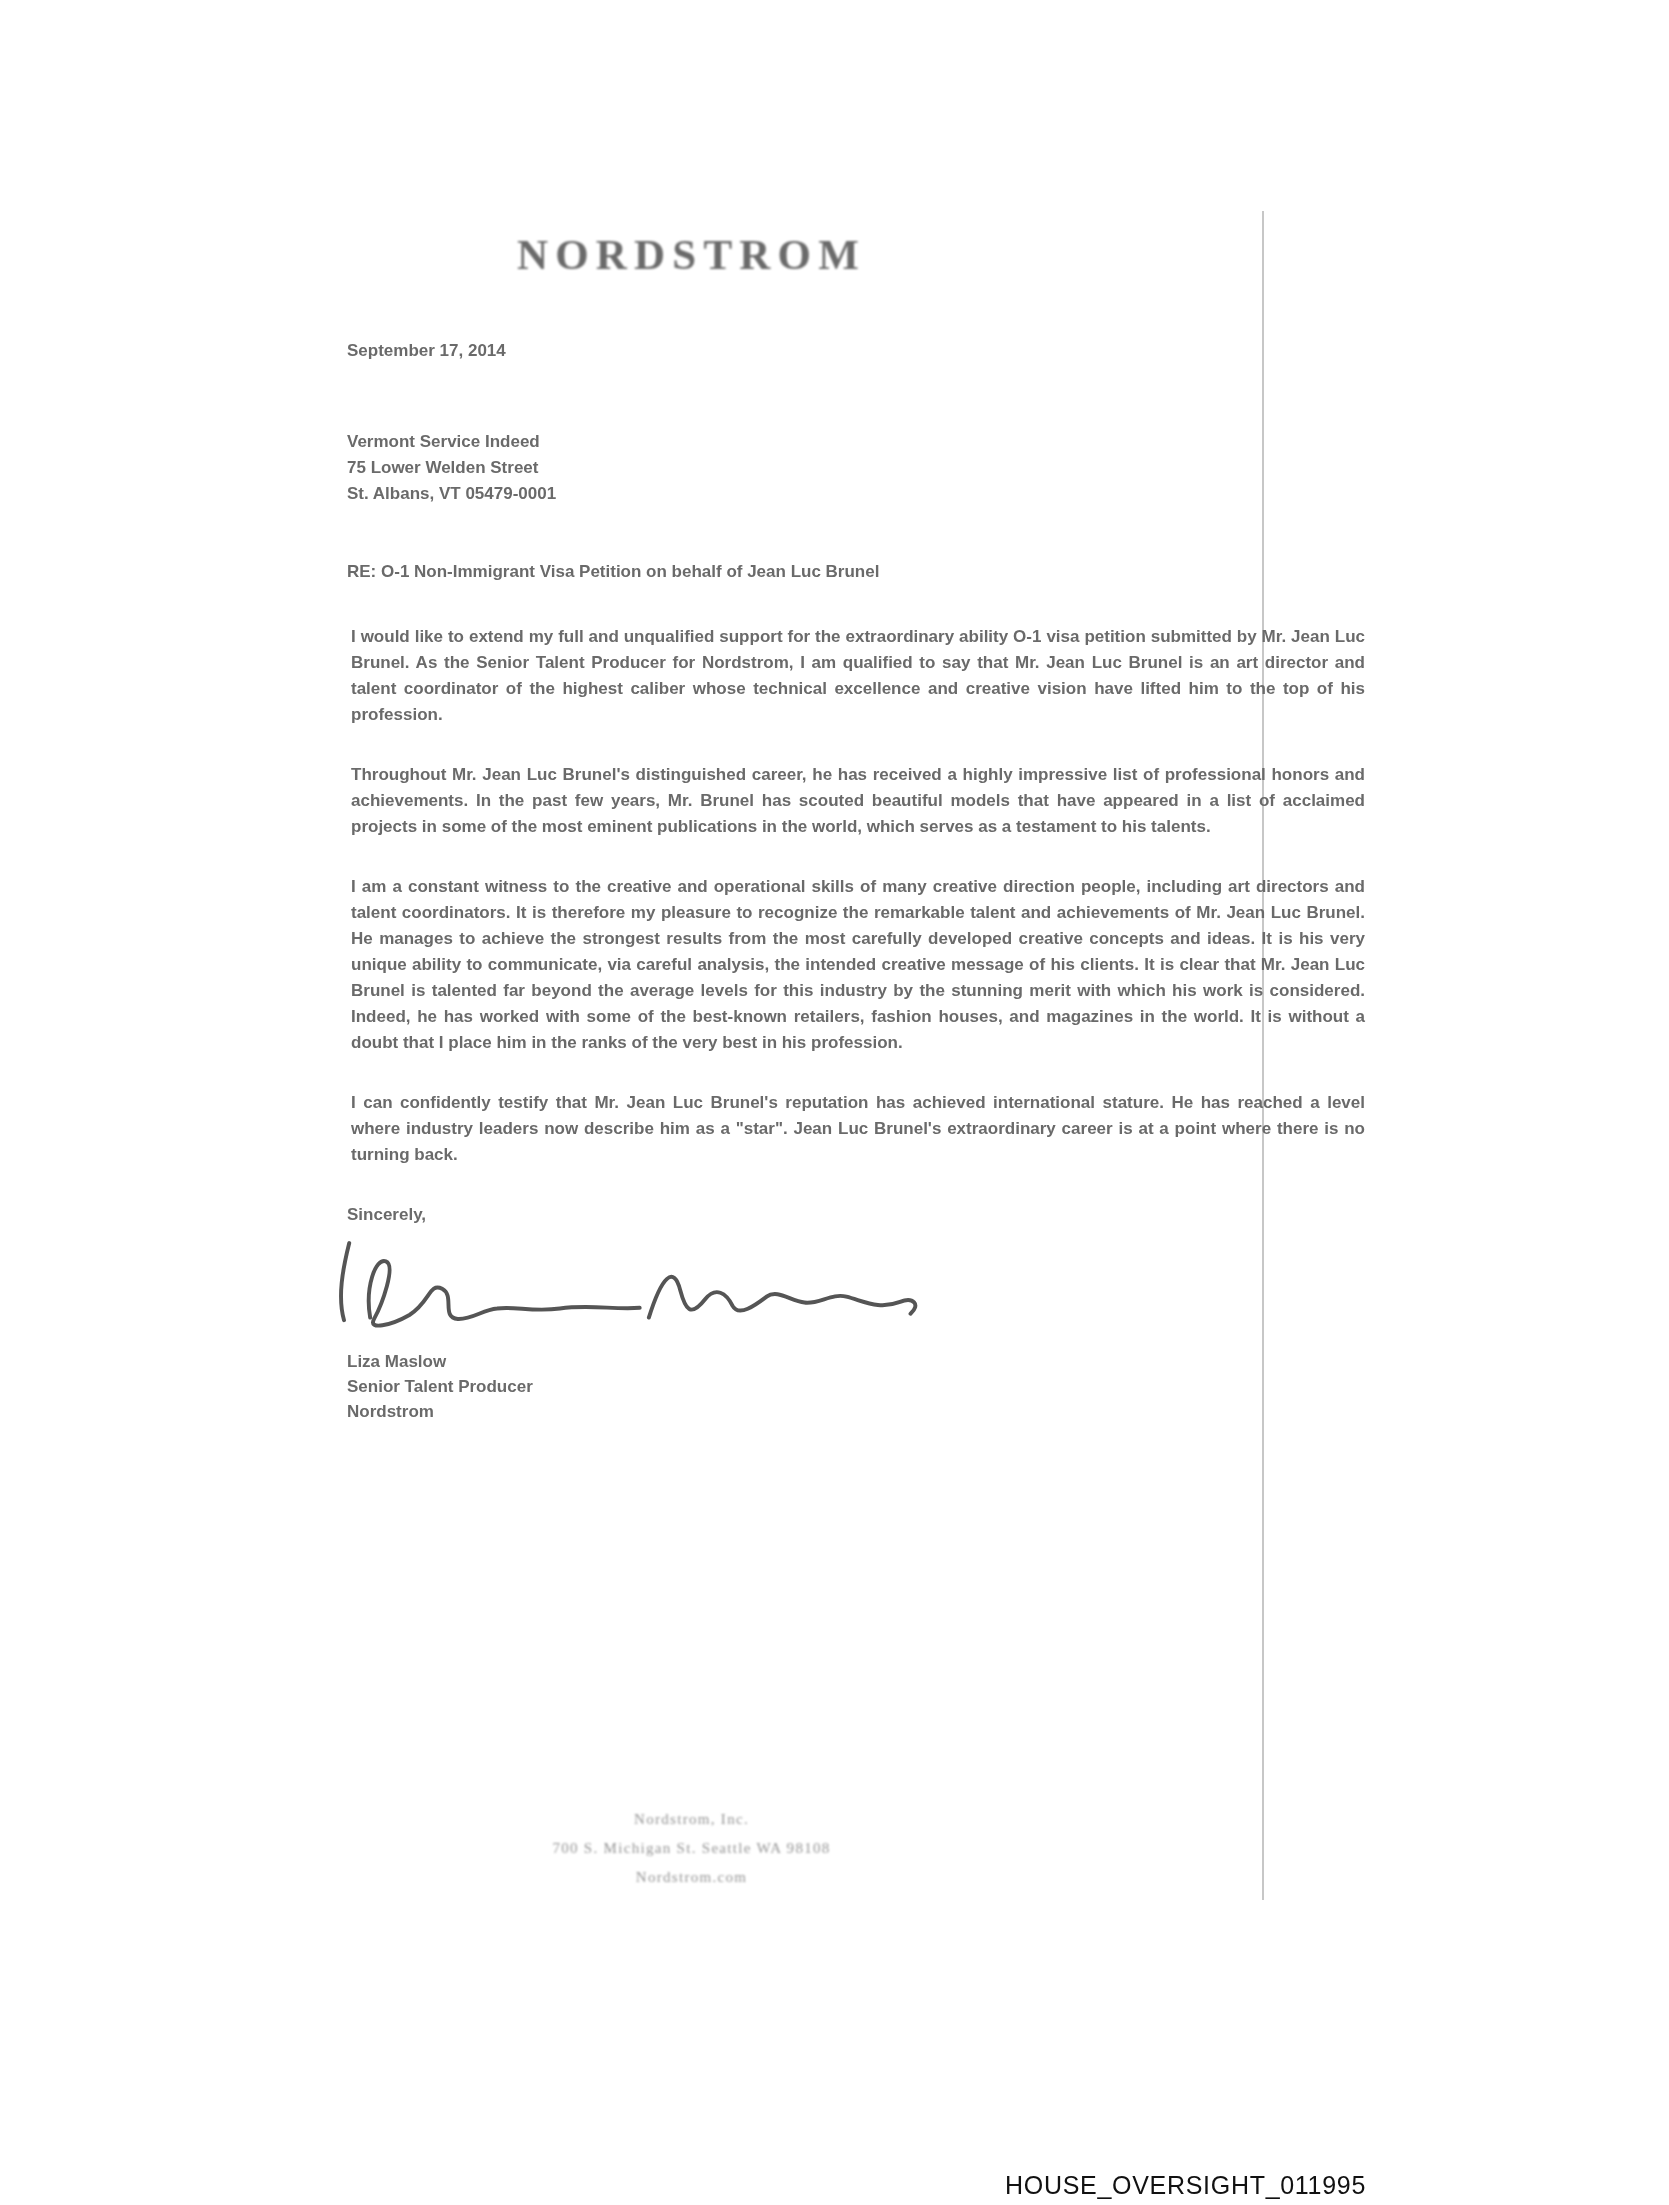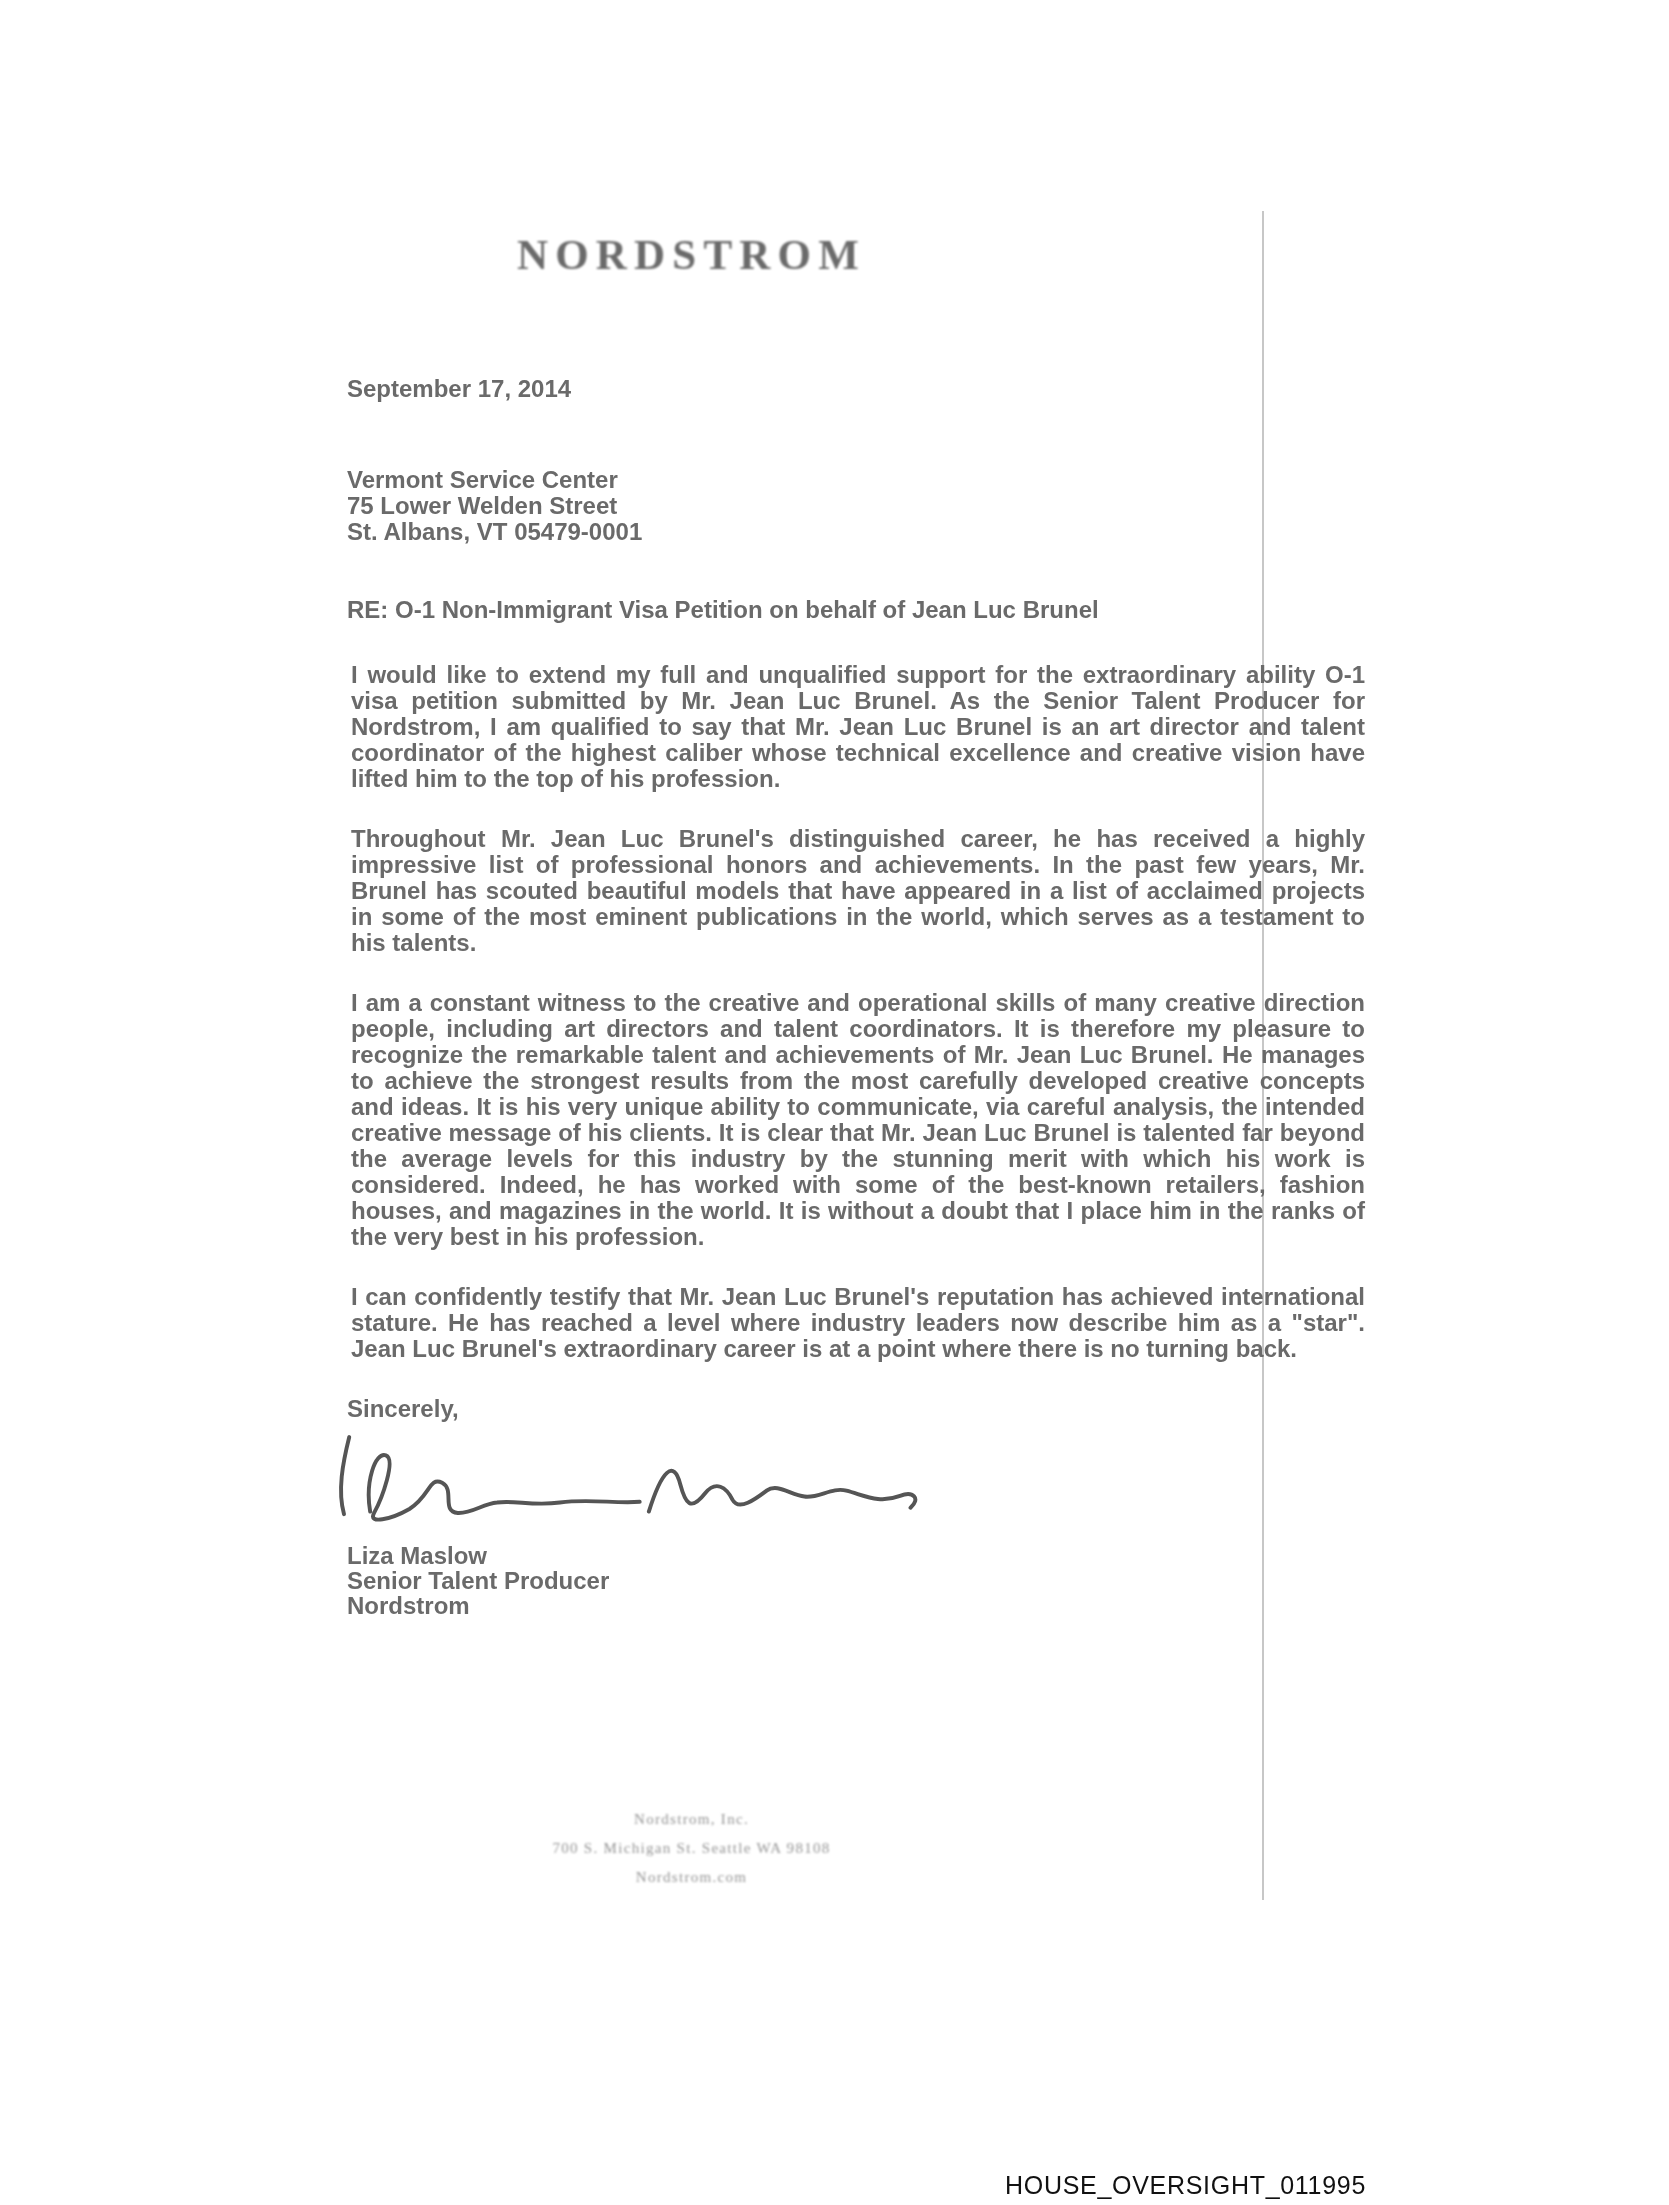--- a/index.html
+++ b/index.html
@@ -33,25 +33,25 @@
     width: 2px;
     height: 1689px;
     background: #9a9a9a;
     opacity: 0.55;
     filter: blur(0.4px);
   }
   
   .content {
     position: absolute;
     left: 347px;
-    top: 376px;
+    top: 338px;
     width: 1018px;
     color: var(--scan-text, #6a6a6a);
     font-weight: bold;
-    font-size: 24px;
+    font-size: 17px;
     line-height: 26px;
     filter: blur(0.5px);
   }
   .date { margin-bottom: 65px; }
   .address { margin-bottom: 52px; }
   .address div { line-height: 26px; }
   .re { margin-bottom: 39px; margin-top: 48px; }
   .salutation { margin-bottom: 35px; }
   .para { margin: 0 0 34px 4px; text-align: justify; }
   .closing { margin: 23.6px 0 2.6px 0; }
@@ -90,21 +90,21 @@
 
   <div class="logo">NORDSTROM</div>
 
   <div class="scanline"></div>
 
   <div class="content">
 
     <div class="date">September 17, 2014</div>
 
     <div class="address">
-      <div>Vermont Service Center</div>
+      <div>Vermont Service Indeed</div>
       <div>75 Lower Welden Street</div>
       <div>St. Albans, VT 05479-0001</div>
     </div>
 
     <div class="re">RE: O-1 Non-Immigrant Visa Petition on behalf of Jean Luc Brunel</div>
 
 
     <p class="para">I would like to extend my full and unqualified support for the extraordinary ability O-1 visa petition submitted by Mr. Jean Luc Brunel. As the Senior Talent Producer for Nordstrom, I am qualified to say that Mr. Jean Luc Brunel is an art director and talent coordinator of the highest caliber whose technical excellence and creative vision have lifted him to the top of his profession.</p>
     <p class="para">Throughout Mr. Jean Luc Brunel's distinguished career, he has received a highly impressive list of professional honors and achievements. In the past few years, Mr. Brunel has scouted beautiful models that have appeared in a list of acclaimed projects in some of the most eminent publications in the world, which serves as a testament to his talents.</p>
     <p class="para">I am a constant witness to the creative and operational skills of many creative direction people, including art directors and talent coordinators. It is therefore my pleasure to recognize the remarkable talent and achievements of Mr. Jean Luc Brunel. He manages to achieve the strongest results from the most carefully developed creative concepts and ideas. It is his very unique ability to communicate, via careful analysis, the intended creative message of his clients. It is clear that Mr. Jean Luc Brunel is talented far beyond the average levels for this industry by the stunning merit with which his work is considered. Indeed, he has worked with some of the best-known retailers, fashion houses, and magazines in the world. It is without a doubt that I place him in the ranks of the very best in his profession.</p>

